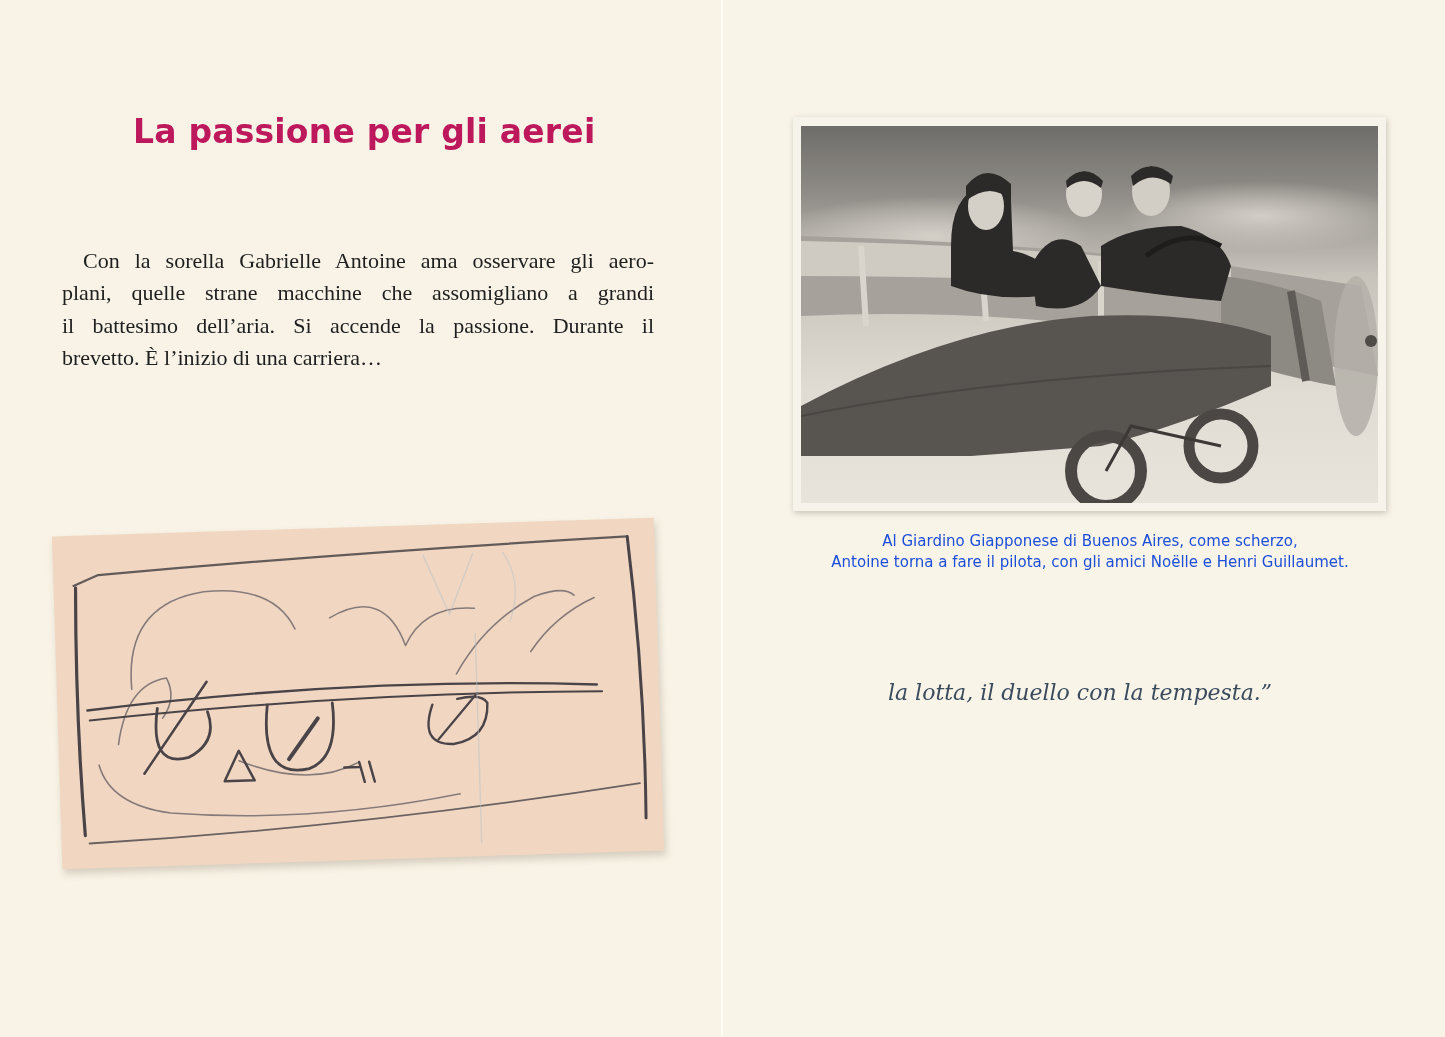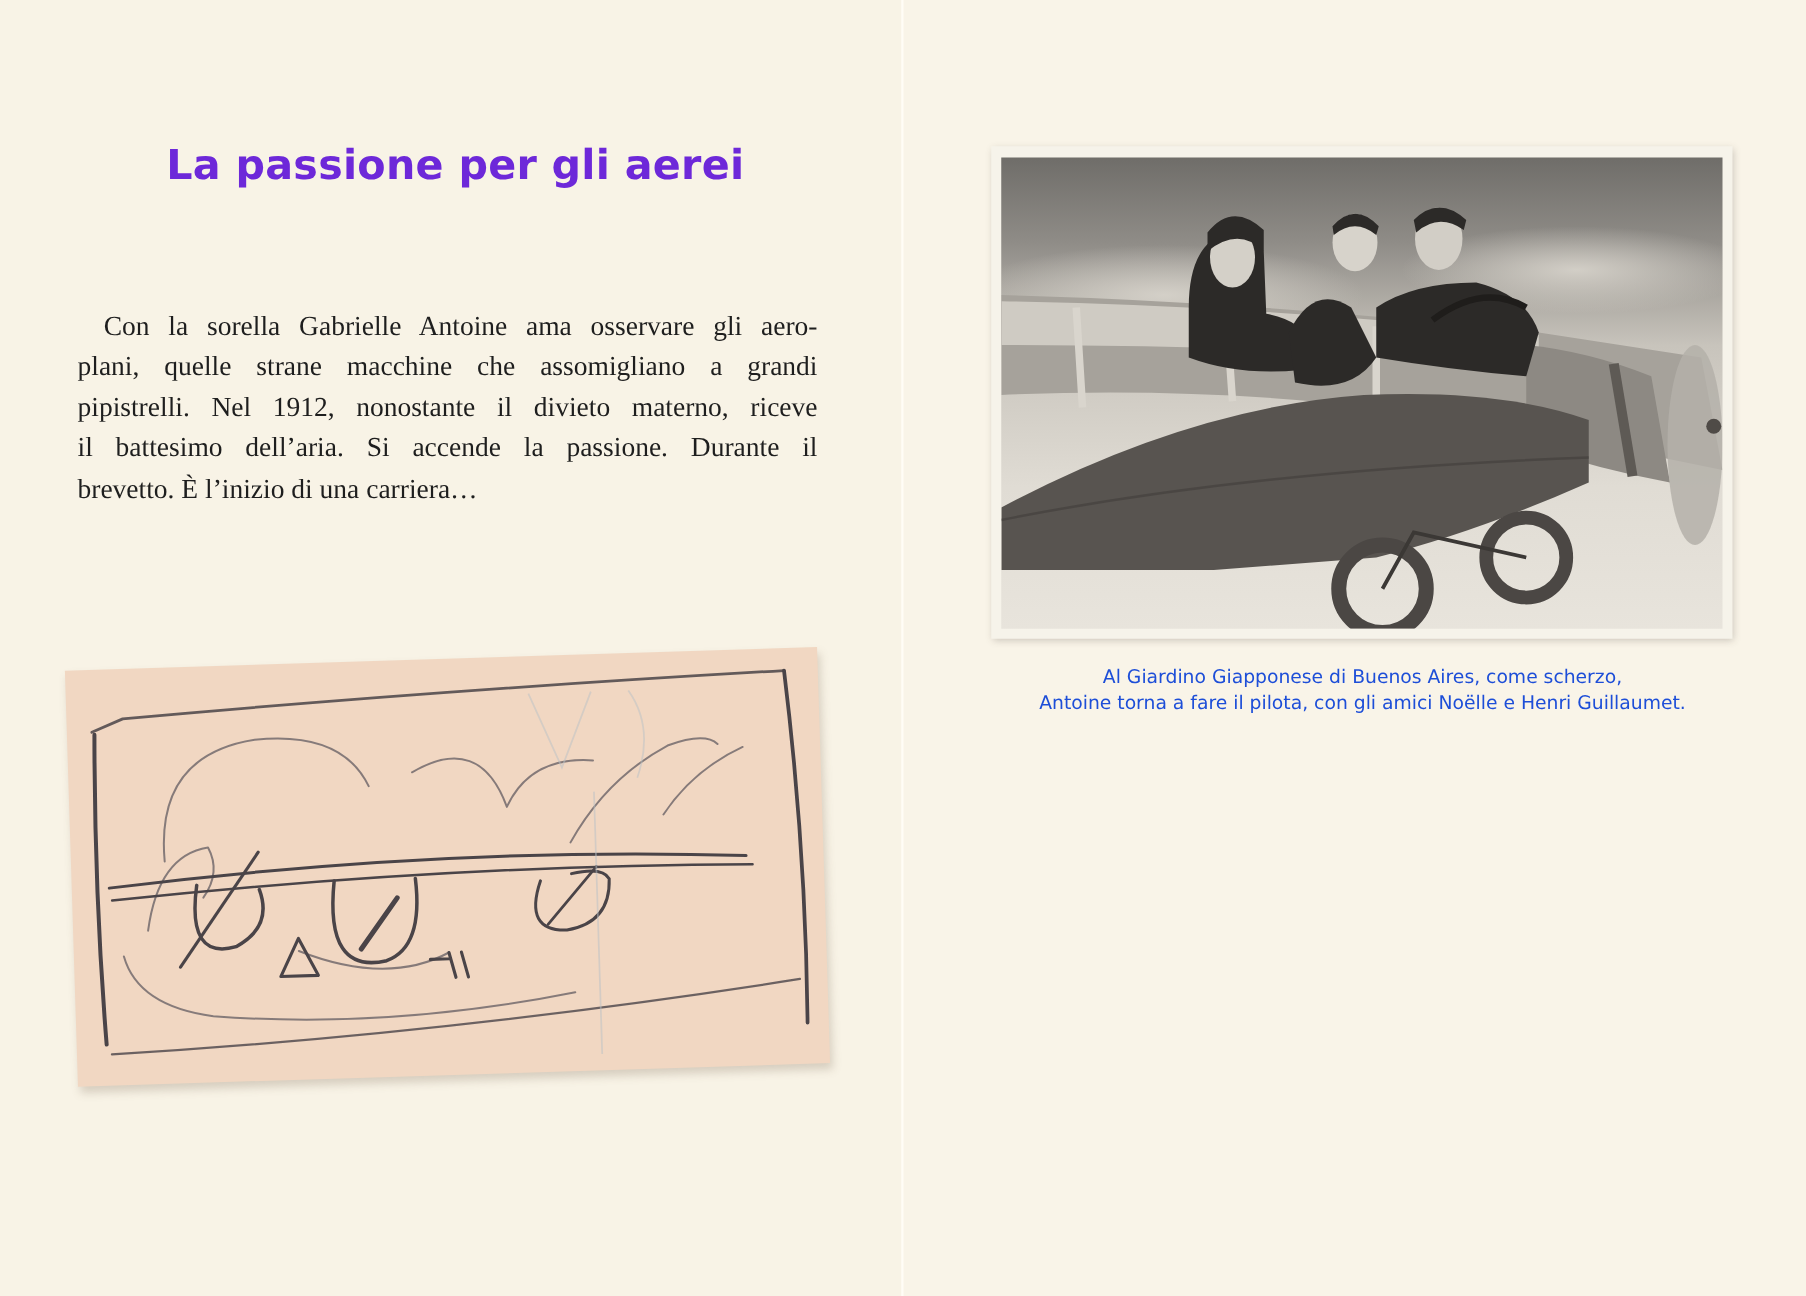--- a/index.html
+++ b/index.html
@@ -11,21 +11,21 @@
     }
     .spread { position: absolute; inset: 0; }
     .page { position: absolute; top: 0; height: 1037px; background: #f8f3e6; }
     .page-left { left: 0; width: 722px; }
     .page-right { left: 723px; width: 722px; background: #f9f4e8; }
     .gutter { position: absolute; left: 721px; top: 0; width: 2px; height: 1037px; background: #fffdf6; }
 
     .title {
       position: absolute; left: 133px; top: 112px;
       margin: 0; font-family: "DejaVu Sans", sans-serif;
-      font-weight: bold; font-size: 33px; color: #6d28d9; letter-spacing: 0.2px;
+      font-weight: bold; font-size: 33px; color: #be185d; letter-spacing: 0.2px;
     }
     .body-text {
       position: absolute; left: 62px; top: 245px; width: 592px;
       font-family: "Liberation Serif", serif; font-size: 22px; line-height: 32.4px;
       color: #1e1e1e; text-align: justify; margin: 0;
     }
     .body-text .line { display: block; text-align-last: justify; white-space: nowrap; }
     .body-text .line.last { text-align-last: left; }
     .body-text .line.indent { padding-left: 21px; }
 
@@ -71,21 +71,20 @@
 <body>
 
 <div class="spread">
 
   <div class="page page-left">
     <h1 class="title">La passione per gli aerei</h1>
 
     <p class="body-text">
       <span class="line indent">Con la sorella Gabrielle Antoine ama osservare gli aero-</span>
       <span class="line">plani, quelle strane macchine che assomigliano a grandi</span>
-      <span class="line">pipistrelli. Nel 1912, nonostante il divieto materno, riceve</span>
       <span class="line">il battesimo dell’aria. Si accende la passione. Durante il</span>
       <span class="line last">brevetto. È l’inizio di una carriera…</span>
     </p>
 
     <div class="sketch-card">
       <svg viewBox="0 0 602 333" preserveAspectRatio="none">
         <g fill="none" stroke="#4a4448" stroke-linecap="round" stroke-linejoin="round">
 
           <path d="M20 50 L45 40 Q300 25 575 18" stroke-width="2.2" opacity="0.85"></path>
           <path d="M22 52 Q18 180 24 300" stroke-width="3.2"></path>
@@ -173,15 +172,16 @@
       </svg>
     </div>
   </div>
 
   <div class="caption-right">
     <span>Al Giardino Giapponese di Buenos Aires, come scherzo,</span>
     <span>Antoine torna a fare il pilota, con gli amici Noëlle e Henri Guillaumet.</span>
   </div>
 
   <div class="quote">
+    <span class="q-line">la lotta, il duello con la tempesta.”</span>
   </div>
 
 </div>
 
 </body></html>

